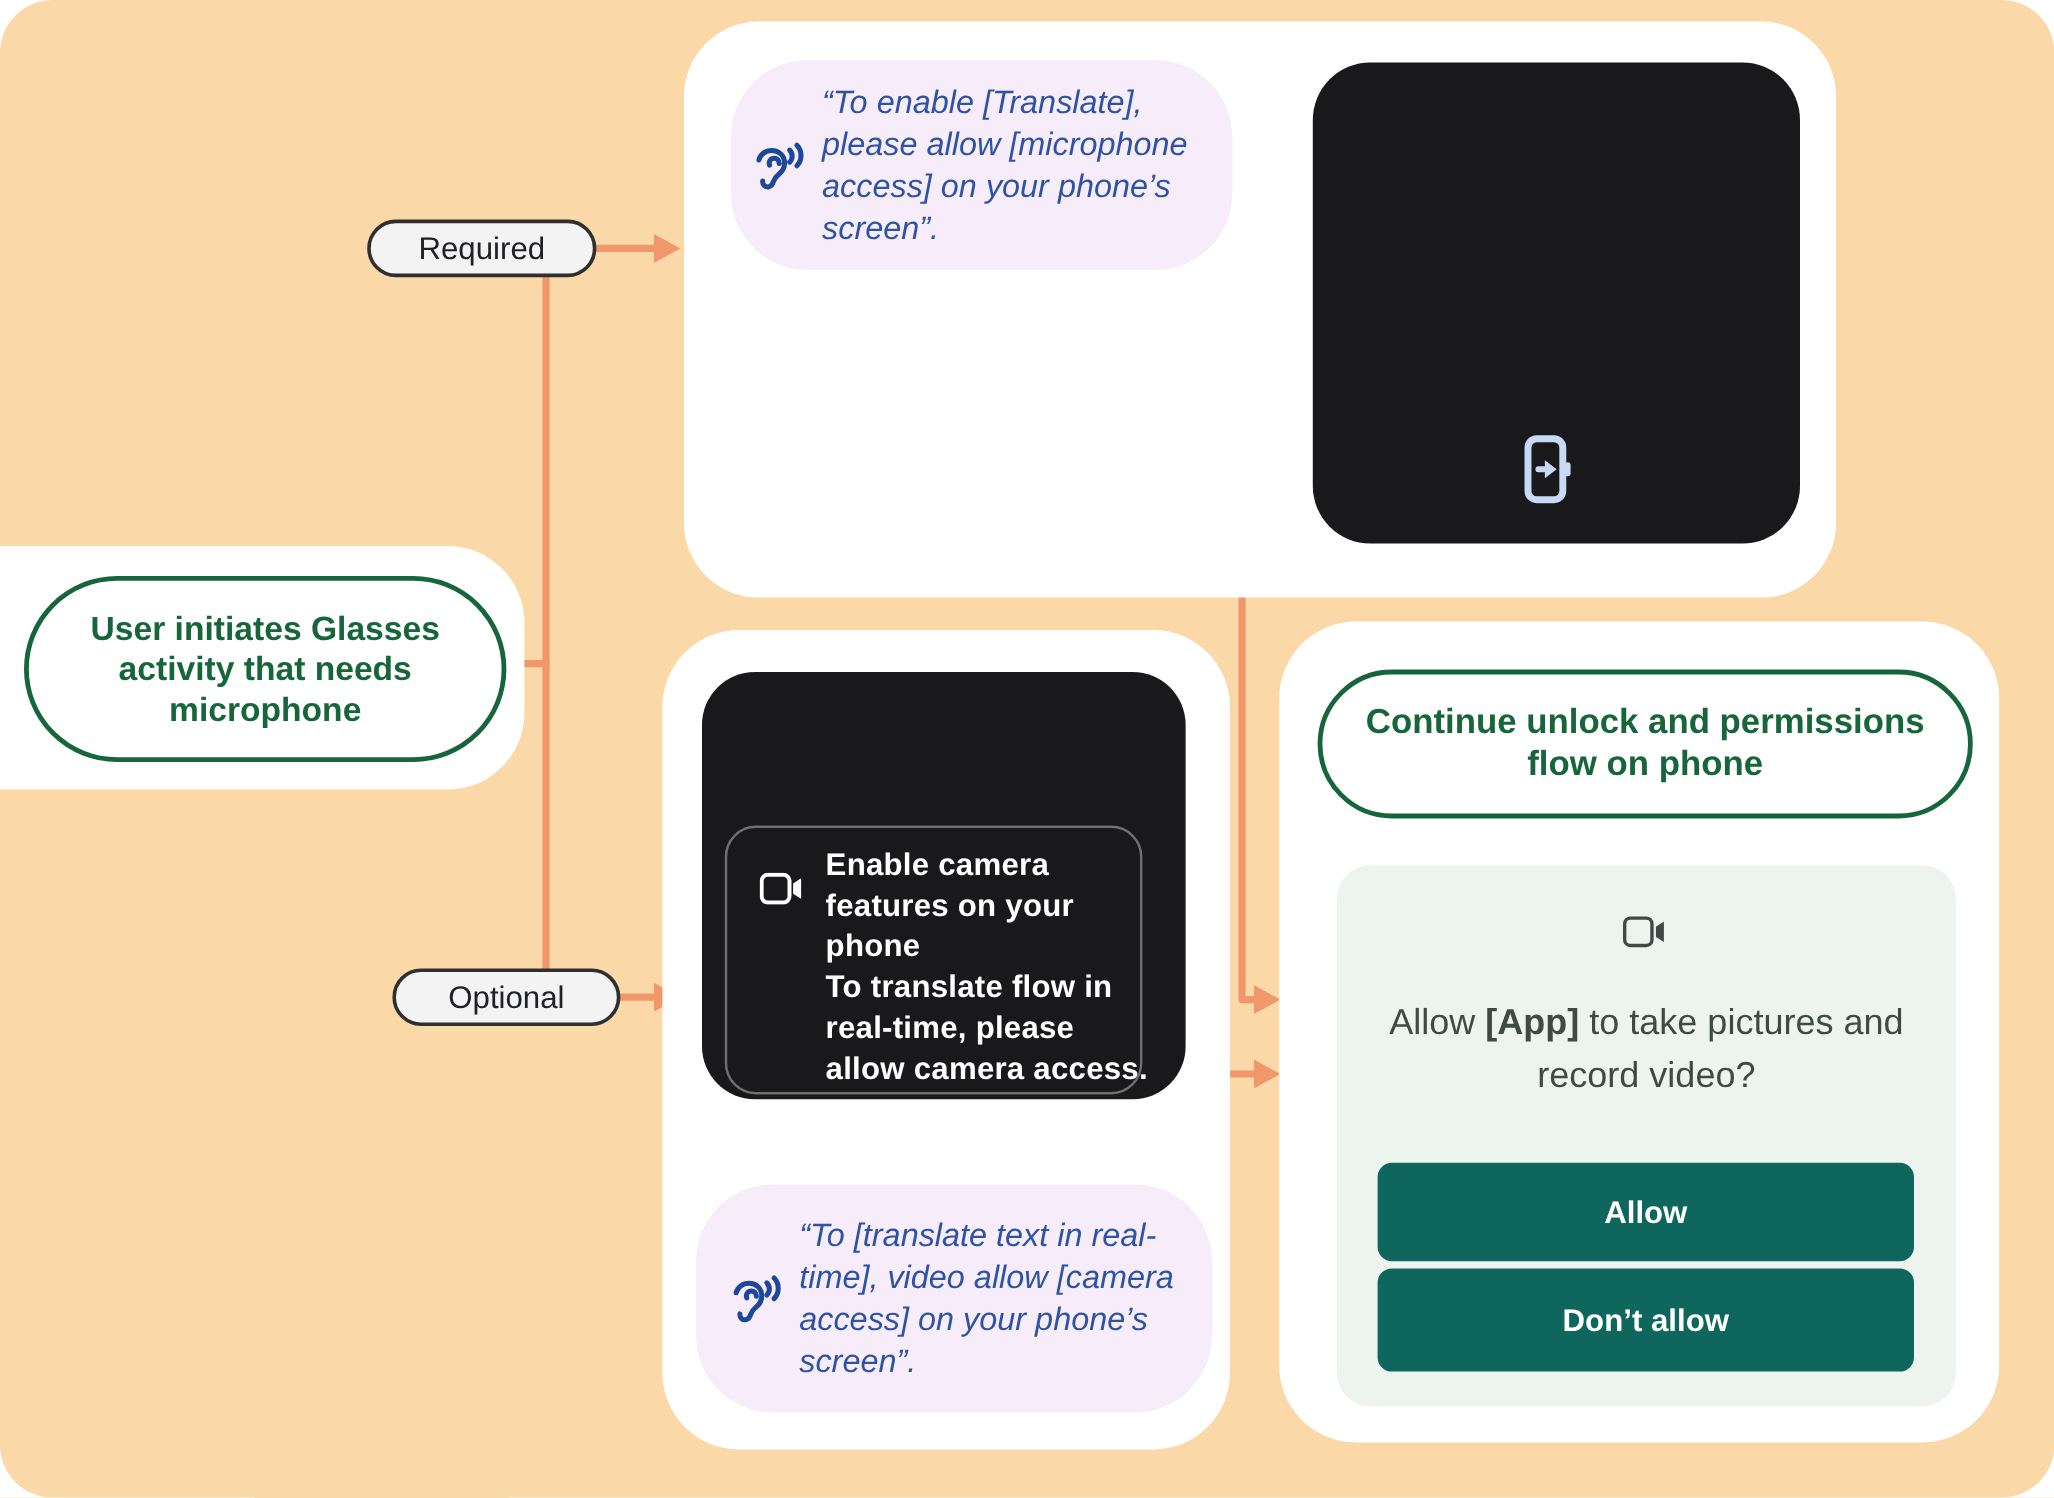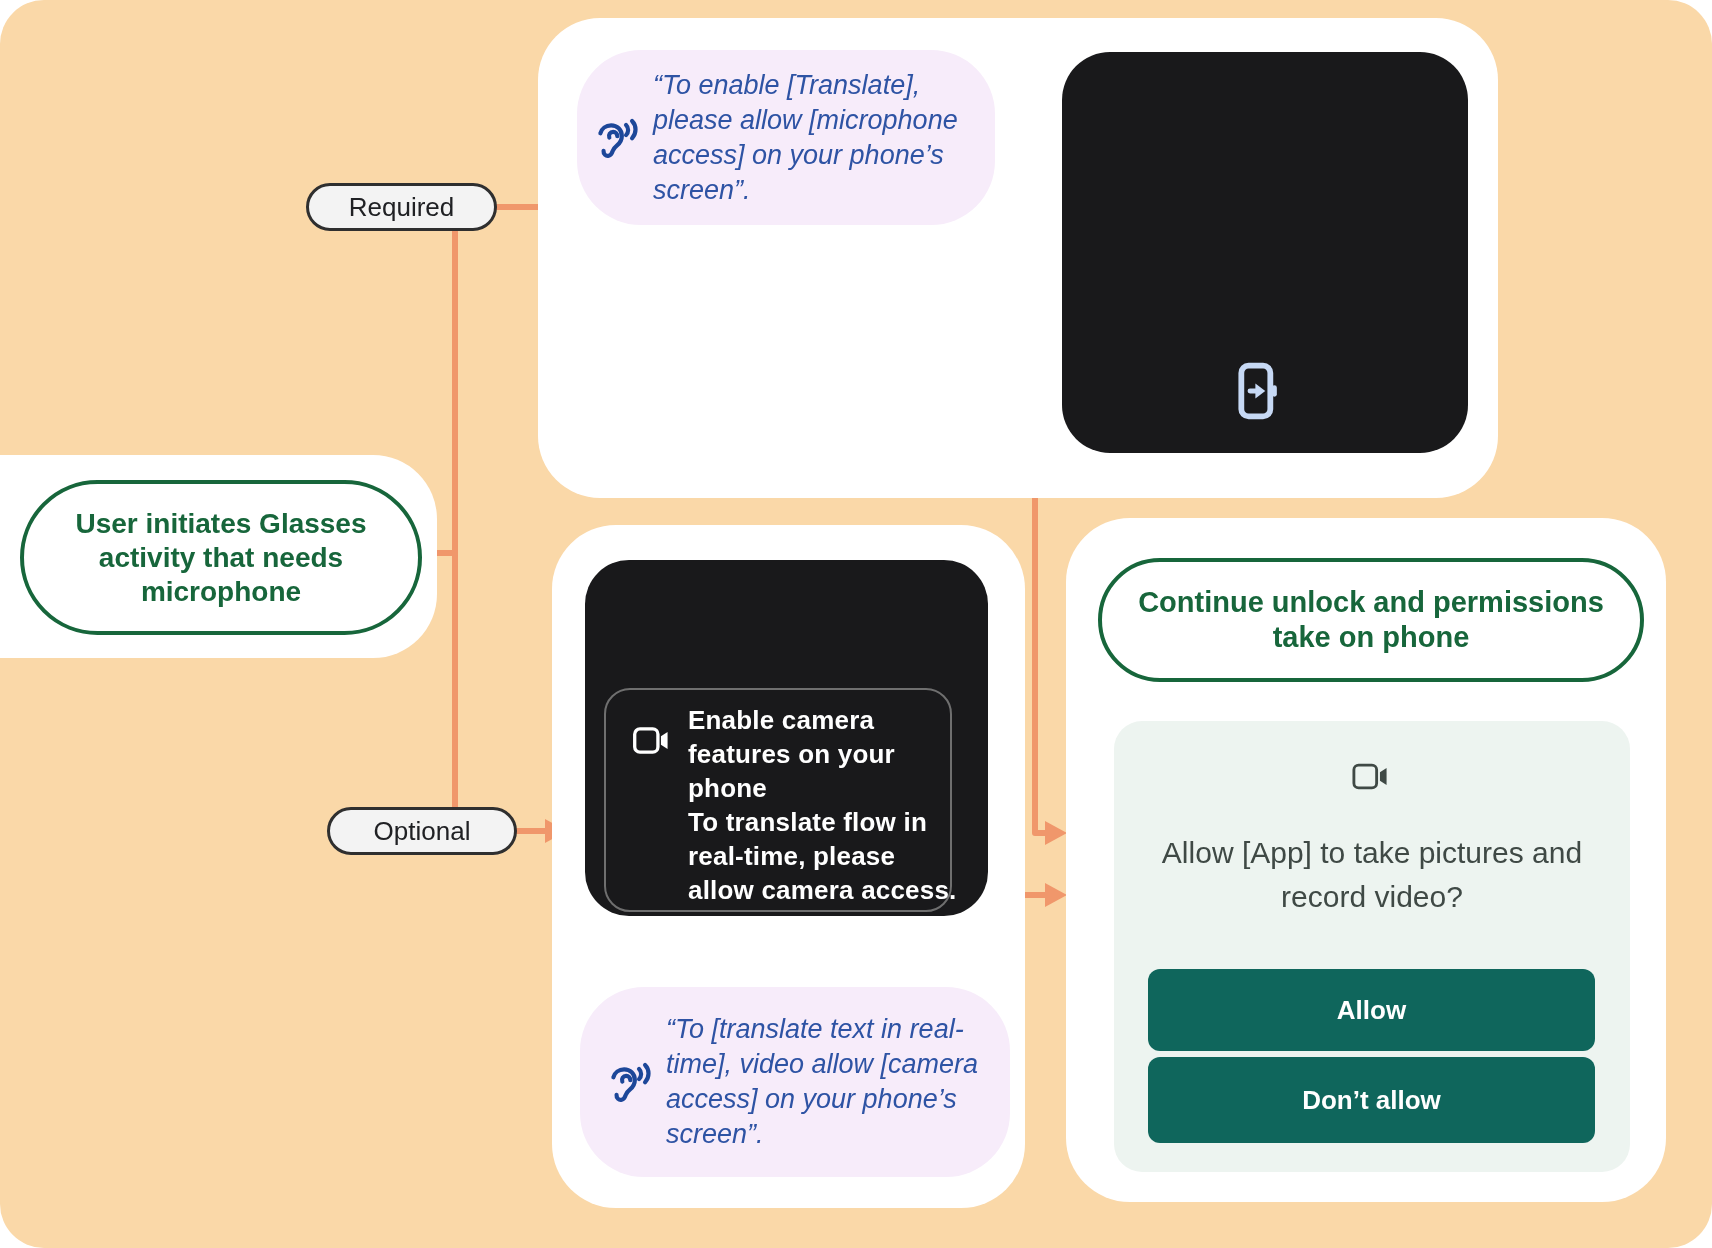--- a/index.html
+++ b/index.html
@@ -8,21 +8,21 @@
     --green:#17663B; --screen_bg:#19191B; --screen_outline:#6F6F6F; --screen_text:#FFFFFF;
     --label_bg:#F3F3F3; --label_border:#2F2F2F; --label_text:#202124;
     --teal:#0F665C; --dialog_bg:#EDF4F0; --dialog_text:#3F4945; --phone_icon:#C7D9F5;
   }
   *{box-sizing:border-box;margin:0;padding:0;}
   body{margin:0;background:#ffffff;font-family:"Liberation Sans","DejaVu Sans",sans-serif;}
   .canvas{position:relative;width:1712px;height:1248px;background:var(--bg);border-radius:44px;overflow:hidden;}
   .connectors{position:absolute;left:0;top:0;width:1712px;height:1248px;pointer-events:none;}
 
   .card{position:absolute;background:var(--card);}
-  .top-card{left:538px;top:18px;width:960px;height:480px;border-radius:62px;}
+  .top-card{left:570px;top:18px;width:960px;height:480px;border-radius:62px;}
   .left-card{left:-70px;top:455px;width:507px;height:203px;border-radius:64px;}
   .middle-card{left:552px;top:525px;width:473px;height:683px;border-radius:64px;}
   .right-card{left:1066px;top:518px;width:600px;height:684px;border-radius:64px;}
 
   .bubble{position:absolute;background:var(--bubble_bg);border-radius:64px;display:flex;align-items:center;}
   .bubble-top{left:39px;top:32px;width:418px;height:175px;padding:0 16px 0 16px;}
   .bubble-bottom{left:28px;top:462px;width:430px;height:190px;padding:0 8px 0 26px;}
   .bubble .ear{flex:0 0 auto;margin-right:14px;}
   .bubble-text{flex:1;font-style:italic;font-size:27px;line-height:35px;color:var(--bubble_text);}
 
@@ -40,21 +40,21 @@
   .continue-pill{left:32px;top:40px;width:546px;height:124px;font-size:29px;line-height:35px;padding:0 20px;}
 
   .label-pill{position:absolute;background:var(--label_bg);border:3px solid var(--label_border);border-radius:26px;
     color:var(--label_text);font-size:26px;display:flex;align-items:center;justify-content:center;}
   .required-pill{left:306px;top:183px;width:191px;height:48px;}
   .optional-pill{left:327px;top:807px;width:190px;height:48px;}
 
   .dialog{position:absolute;left:48px;top:203px;width:516px;height:451px;background:var(--dialog_bg);border-radius:28px;}
   .dialog-cam{position:absolute;left:238px;top:42px;}
   .prompt{position:absolute;left:23px;top:110px;width:470px;text-align:center;font-size:30px;line-height:44px;color:var(--dialog_text);}
-  .prompt b{font-weight:normal;}
+  .prompt b{font-weight:bold;}
   .btn{position:absolute;left:34px;width:447px;background:var(--teal);border:none;border-radius:12px;
     color:#fff;font-size:26px;font-weight:bold;font-family:inherit;cursor:pointer;}
   .btn-allow{top:248px;height:82px;}
   .btn-dont{top:336px;height:86px;}
 </style>
 </head>
 <body>
 
 <div class="canvas">
 
@@ -130,21 +130,21 @@
           <path d="M17 22.5 c-1.1 -3 0.9 -5.9 4 -5.9 c2.6 0 4.4 1.9 4.4 4.5"></path>
           <path d="M34.5 9.5 c2.9 2.9 2.9 7.6 0 10.5"></path>
           <path d="M40.8 5.2 c4.8 4.8 4.8 13.2 0 18"></path>
         </g>
       </svg>
       <div class="bubble-text">“To [translate text in real-time], video allow [camera access] on your phone’s screen”.</div>
     </div>
   </div>
 
   <div class="card right-card">
-    <div class="green-pill continue-pill">Continue unlock and permissions take on phone</div>
+    <div class="green-pill continue-pill">Continue unlock and permissions flow on phone</div>
 
     <div class="dialog">
       <svg class="dialog-cam" width="36" height="27" viewBox="0 0 38 28">
         <rect x="2" y="2" width="24" height="24" rx="5" fill="none" stroke="var(--dialog_text)" stroke-width="3"></rect>
         <path d="M29.5 9.5 L36.5 5 V23 L29.5 18.5 Z" fill="var(--dialog_text)"></path>
       </svg>
       <div class="prompt"><span>Allow </span><b>[App]</b><span> to take pictures and record video?</span></div>
       <button class="btn btn-allow">Allow</button>
       <button class="btn btn-dont">Don’t allow</button>
     </div>

